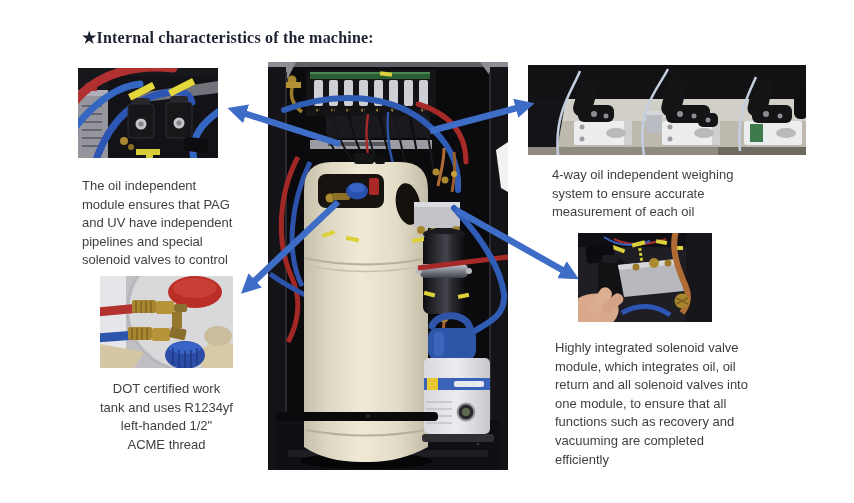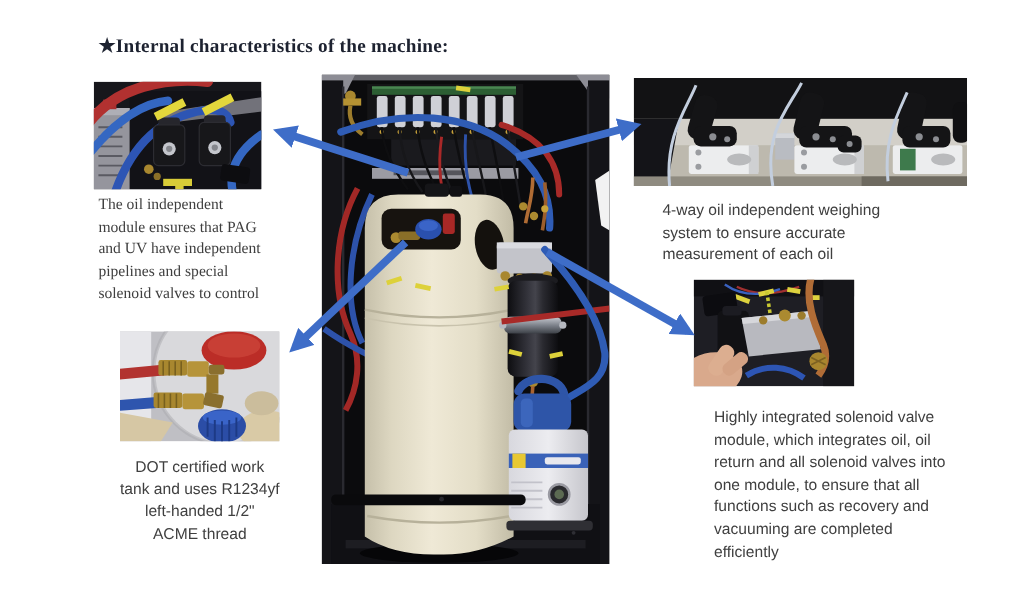--- a/index.html
+++ b/index.html
@@ -9,24 +9,24 @@
   .heading {
     position:absolute; left:82px; top:28px;
     font-family:"Liberation Serif", serif;
     font-size:16px; font-weight:bold; color:var(--heading-color,#1d2230);
     letter-spacing:.2px;
   }
   .caption {
     position:absolute; font-size:13px; line-height:18.6px;
     color:var(--body-color,#3f3f3f); white-space:pre-line;
   }
-  #cap-oil    { left:82px;  top:161px;font-family:Liberation Serif, serif; }
+  #cap-oil    { left:82px;  top:177px; }
   #cap-dot    { left:100px; top:380px;text-align:center; }
   #cap-weigh  { left:552px; top:166px; }
-  #cap-sol    { left:555px; top:339px;margin-left:40px; }
+  #cap-sol    { left:555px; top:339px; }
   figure { position:absolute; overflow:hidden; }
   figure svg { display:block; width:100%; height:100%; }
   #ph-oil    { left:78px;  top:68px;  width:140px; height:90px; }
   #ph-dot    { left:100px; top:276px; width:133px; height:92px; }
   #ph-center { left:268px; top:62px;  width:240px; height:408px; }
   #ph-weigh  { left:528px; top:65px;  width:278px; height:90px; }
   #ph-sol    { left:578px; top:233px; width:134px; height:89px; }
   .arrows { position:absolute; left:0; top:0; width:854px; height:503px; pointer-events:none; }
   .arrows line { stroke:var(--arrow-blue,#3e6dc8); stroke-width:6.5; }
   .arrows marker path { fill:var(--arrow-blue,#3e6dc8); }

